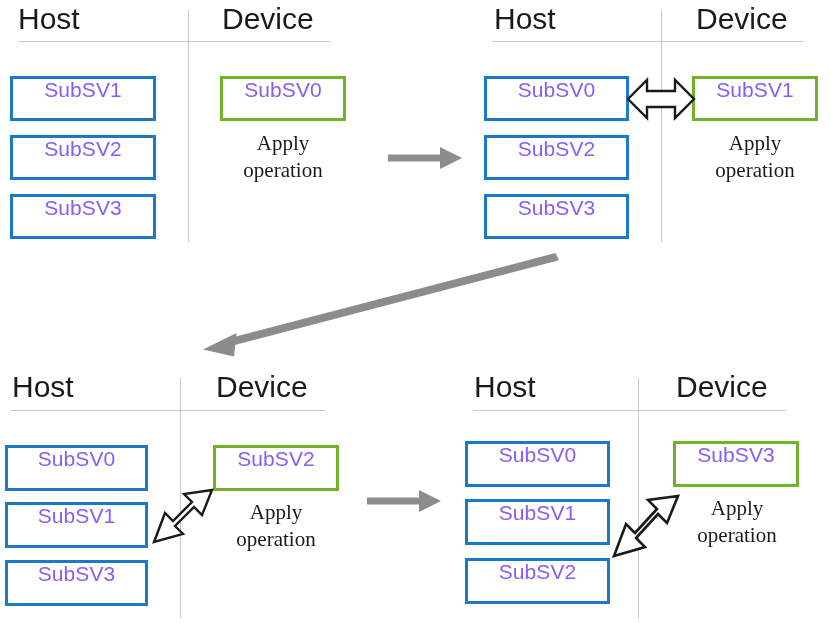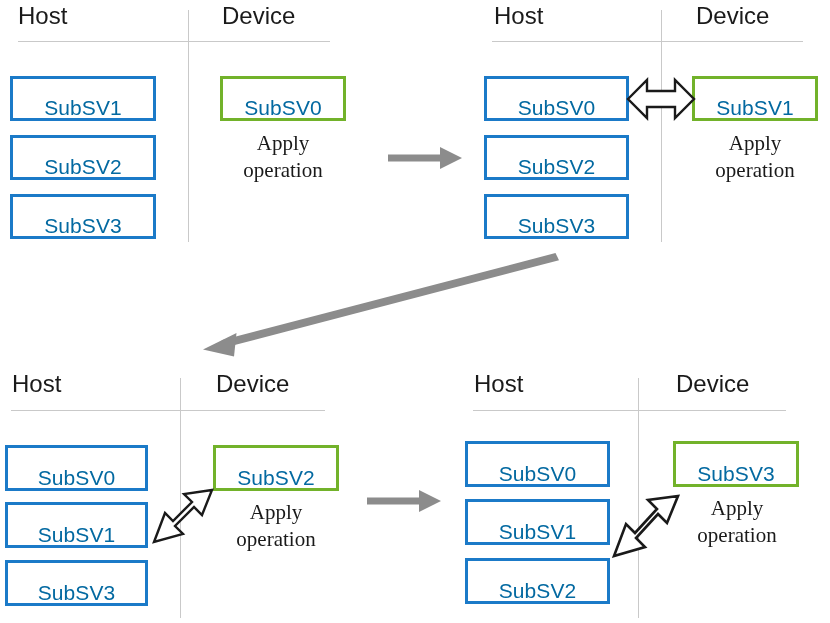--- a/index.html
+++ b/index.html
@@ -19,21 +19,21 @@
     background: #ffffff;
     overflow: hidden;
   }
 
   
   .panel {
     position: absolute;
   }
   .panel-header {
     position: absolute;
-    font-size: 24px;
+    font-size: 30px;
     line-height: 1;
     color: #1a1a1a;
     white-space: nowrap;
   }
   .header-rule {
     position: absolute;
     height: 1px;
     background: #c9c9c9;
   }
   .divider {
@@ -41,25 +41,25 @@
     width: 1px;
     background: #c9c9c9;
   }
 
   
   .sv-box {
     position: absolute;
     box-sizing: border-box;
     background: #ffffff;
     display: flex;
-    align-items: flex-end;
+    align-items: flex-start;
     justify-content: center;
     font-size: 21px;
     line-height: 1;
-    color: #0369a1;
+    color: #8b5cf6;
     letter-spacing: 0.1px;
   }
   .sv-box.host {
     border: 3px solid #1b7ac8;
   }
   .sv-box.device {
     border: 3px solid #72b22a;
   }
 
   

